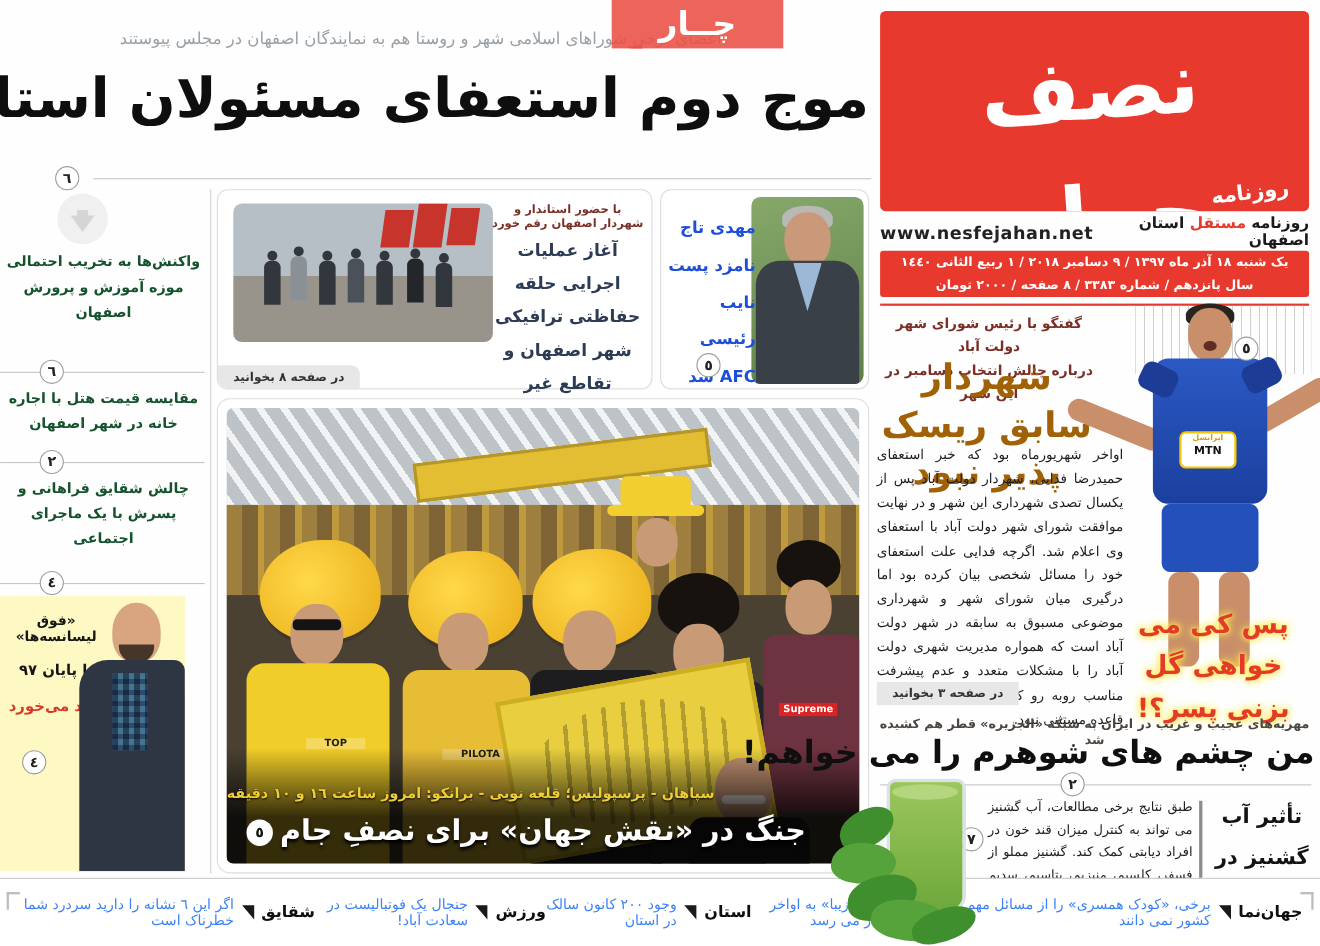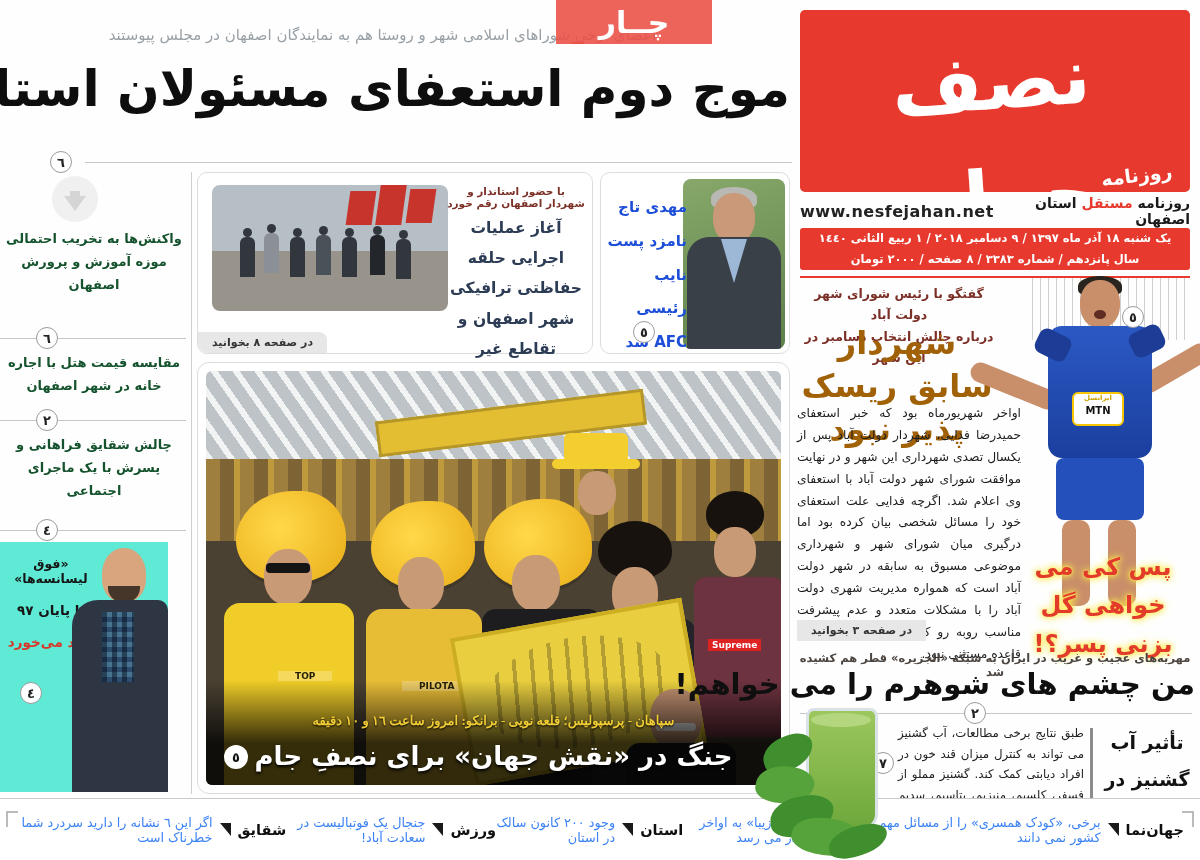--- a/index.html
+++ b/index.html
@@ -38,21 +38,21 @@
 
   
   .wm-icon { left:52px; top:176px; width:46px; height:46px; border-radius:50%; background:#f0f0f0;
              display:flex; align-items:center; justify-content:center; }
   .wm-arrow { width:0; height:0; border-left:11px solid transparent; border-right:11px solid transparent;
               border-top:15px solid #d5d5d5; margin-top:8px; position:relative; }
   .wm-arrow::before { content:""; position:absolute; left:-5px; top:-20px; width:10px; height:8px; background:#d5d5d5; }
   .sb-title { left:4px; width:180px; text-align:center; font-weight:900; color:#14532d; font-size:13px; line-height:1.75; }
   .vsep { left:191px; top:172px; width:1px; height:622px; background:#cfcfcf; }
 
-  .feature { left:0; top:542px; width:168px; height:250px; background:#5eead4; overflow:hidden; }
+  .feature { left:0; top:542px; width:168px; height:250px; background:#fef9c3; overflow:hidden; }
   .feat-text { position:absolute; left:4px; top:14px; width:94px; text-align:center; font-weight:900; }
   .feat-text .l1 { font-size:12.5px; color:#161616; display:block; margin-bottom:16px; }
   .feat-text .l2 { font-size:13.5px; color:#161616; display:block; margin-bottom:16px; }
   .feat-text .l3 { font-size:13.5px; color:#d8382a; display:block; }
   .feat-man { position:absolute; right:0; top:0; width:96px; height:250px; }
   .fm-head { position:absolute; right:22px; top:6px; width:44px; height:54px; background:#d8a57e; border-radius:48% 48% 42% 42%; }
   .fm-beard { position:absolute; right:28px; top:44px; width:32px; height:16px; background:#463529; border-radius:0 0 14px 14px; }
   .fm-body { position:absolute; right:0px; top:58px; width:96px; height:192px; background:#2e3644; border-radius:26px 10px 0 0; }
   .fm-shirt { position:absolute; right:34px; top:70px; width:32px; height:70px;
               background:repeating-linear-gradient(0deg,#2c4d6e 0 5px,#47738f 5px 10px),
@@ -101,22 +101,22 @@
   .hairC { position:absolute; background:#17120e; border-radius:50% 50% 45% 45%; }
   .hatY { position:absolute; background:#f2ce2f; border-radius:6px; }
   .bannerF { position:absolute; left:255px; bottom:18px; width:235px; height:150px; background:#e9cf3f; transform:rotate(-10deg);
              border:4px solid #cdae22; }
   .bannerF::before { content:""; position:absolute; left:18px; top:16px; width:190px; height:110px;
              background:repeating-linear-gradient(95deg, rgba(30,26,10,.55) 0 4px, transparent 4px 18px); border-radius:50%; opacity:.5; }
   .shirt-brand { position:absolute; font-size:9px; font-weight:bold; color:#241f05; background:rgba(255,255,255,.25); padding:0 17px; }
   .brand-red { background:#d22; color:#fff; font-size:9px; font-weight:bold; padding:1px 4px; position:absolute; }
   .fans-ov { position:absolute; left:0; bottom:0; width:100%; height:105px;
              background:linear-gradient(rgba(0,0,0,0), rgba(0,0,0,.78) 60%); }
-  .fans-kicker { position:absolute; left:0; bottom:56px; width:100%; text-align:center; color:#f0cc35; font-size:13px; font-weight:bold;
-                 text-shadow:0 1px 2px #000;font-family:Liberation Serif, serif; }
+  .fans-kicker { position:absolute; left:0; bottom:56px; width:100%; text-align:left; color:#f0cc35; font-size:13px; font-weight:bold;
+                 text-shadow:0 1px 2px #000; }
   .fans-headline { position:absolute; left:0; bottom:14px; width:100%; text-align:center; color:#fff; font-size:26px; font-weight:900;
                    text-shadow:0 2px 3px #000; }
   .badge-w { position:absolute; left:18px; bottom:16px; width:24px; height:24px; background:#fff; border-radius:50%;
              display:flex; align-items:center; justify-content:center; font-size:13px; font-weight:bold; color:#111; }
 
   
   .mayor-kicker { left:800px; top:283px; width:198px; text-align:center; font-size:12.5px; font-weight:bold; color:#7b2f26; line-height:1.7; }
   .mayor-headline { left:793px; top:322px; width:208px; text-align:center; font-size:32px; font-weight:900; color:#a16207; line-height:1.35; }
   .hatch { left:1032px; top:278px; width:160px; height:62px;
            background:repeating-linear-gradient(90deg,#cfcfcf 0 1px, transparent 1px 8px); }

